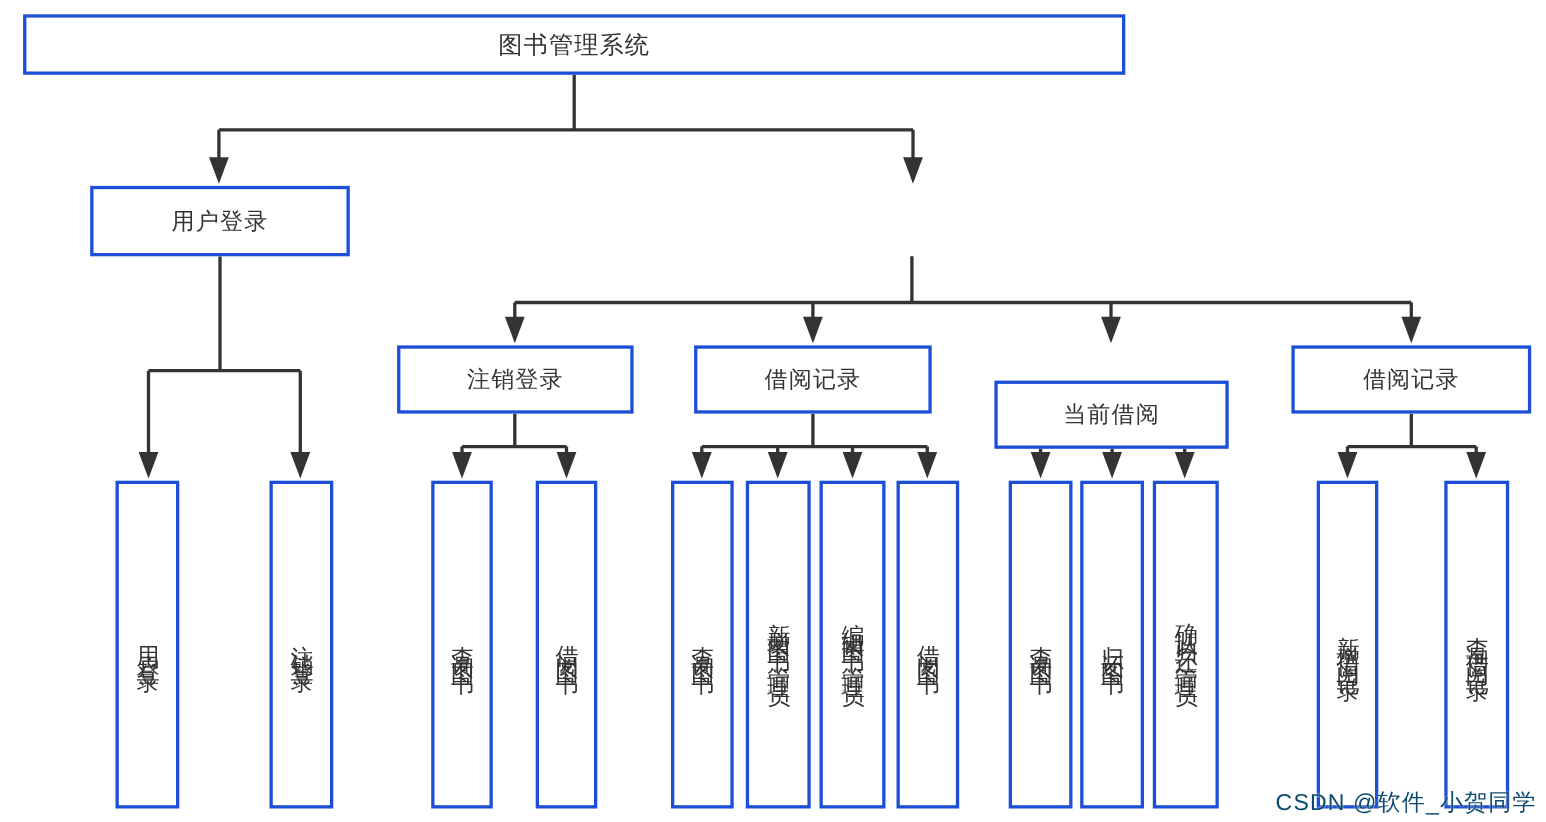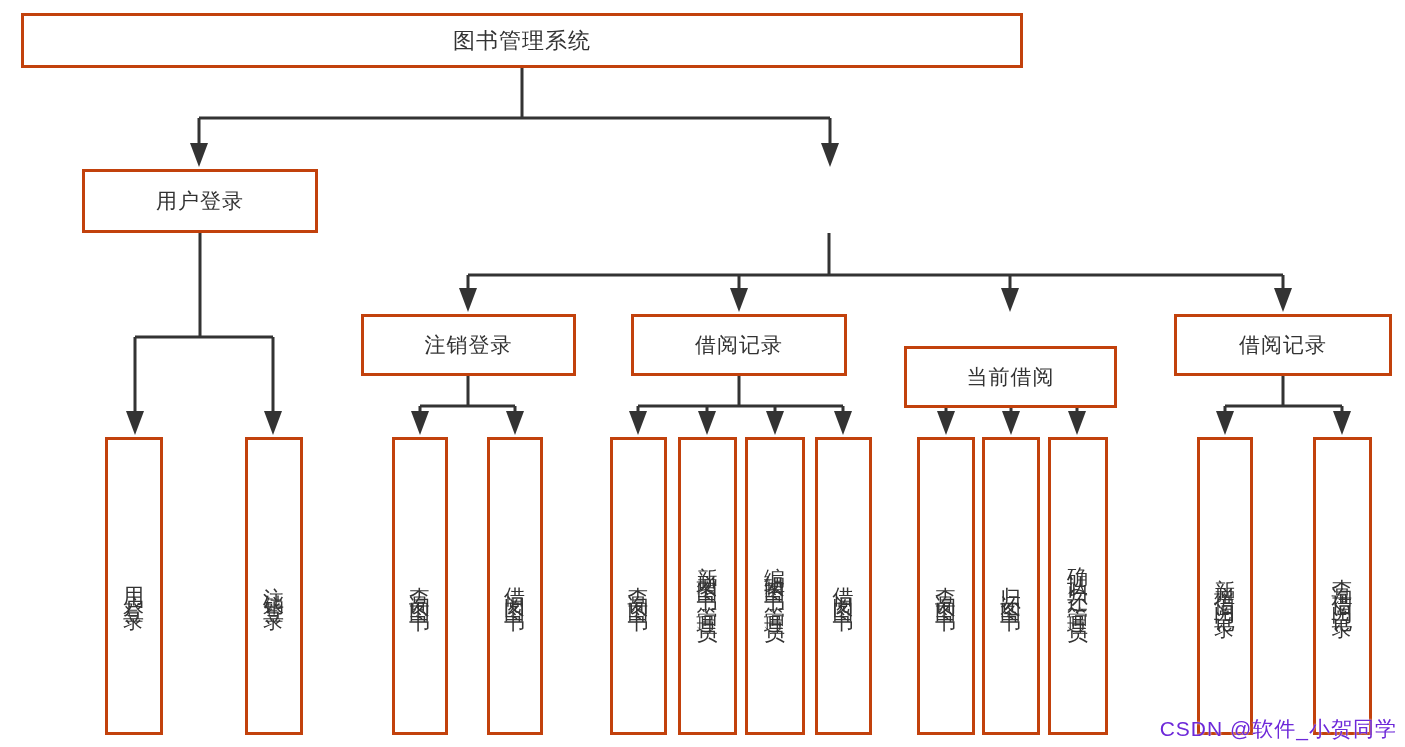--- a/index.html
+++ b/index.html
@@ -14,21 +14,21 @@
   }
   svg.wires {
     position: absolute;
     left: 0; top: 0;
     width: 1405px; height: 747px;
     z-index: 1;
   }
   .box {
     position: absolute;
     box-sizing: border-box;
-    border: 3px solid #c2410c;
+    border: 3px solid #1d4ed8;
     background: #ffffff;
     display: flex;
     align-items: center;
     justify-content: center;
     z-index: 2;
     font-size: 21px;
     letter-spacing: 1px;
     color: #333333;
   }
   .box.root { font-size: 22px; }
@@ -38,21 +38,21 @@
     letter-spacing: 8px;
     line-height: 1;
     white-space: nowrap;
   }
   .watermark {
     position: absolute;
     right: 8px;
     bottom: 4px;
     z-index: 5;
     font-size: 21px;
-    color: #6d28d9;
+    color: #0c4a6e;
     text-shadow: 0 0 2px #ffffff;
     letter-spacing: 1px;
   }
 </style>
 </head>
 <body>
 
 <div class="canvas">
 
   <svg class="wires" viewBox="0 0 1405 747" fill="none" stroke="#333333" stroke-width="3">

